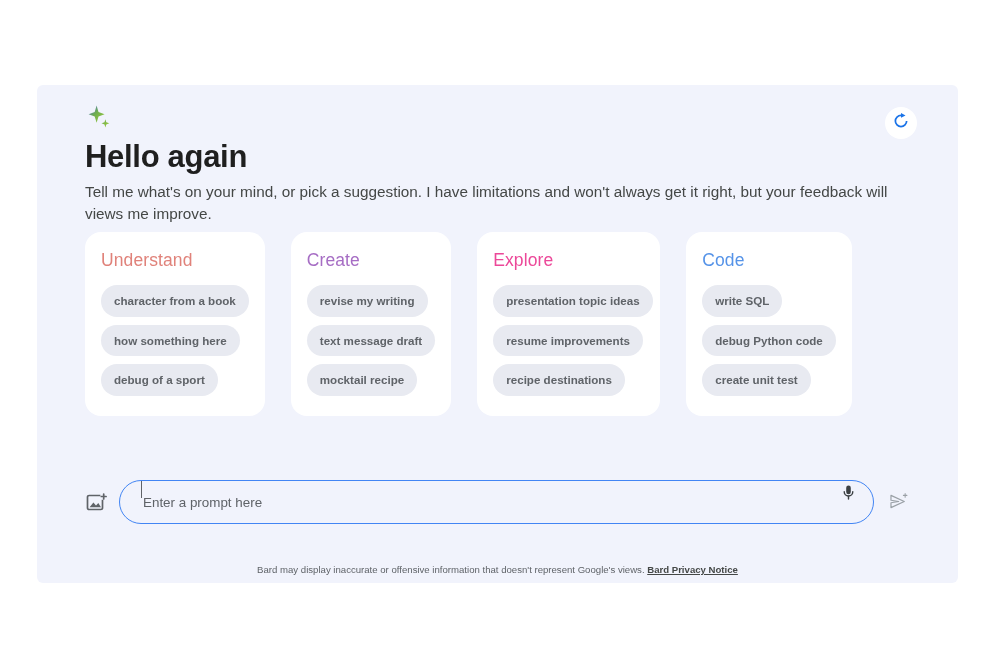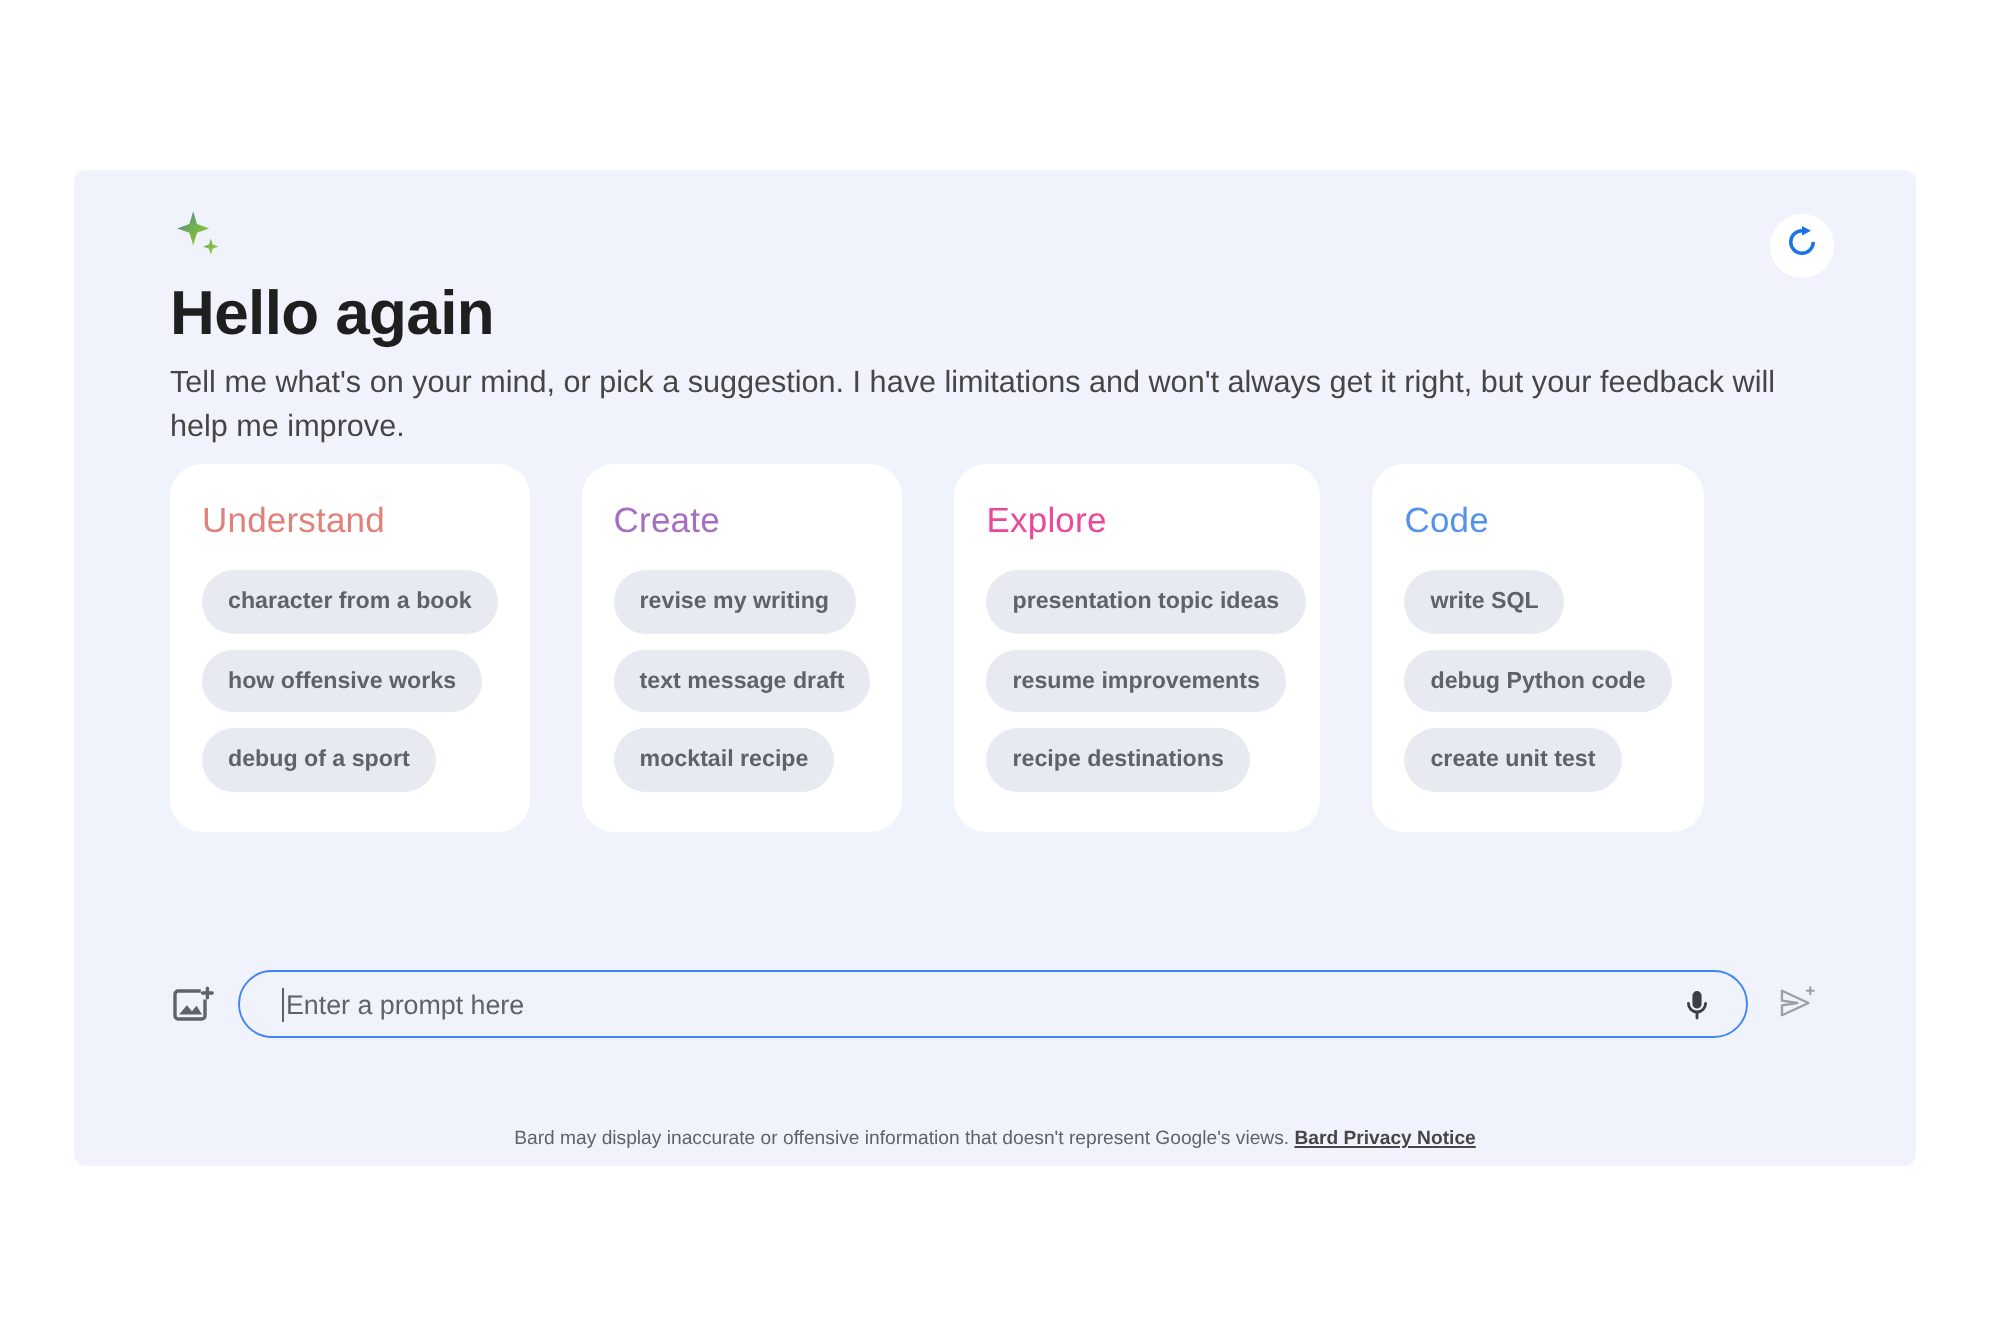--- a/index.html
+++ b/index.html
@@ -123,26 +123,25 @@
   #add-image-button {
     width: 24px;
     height: 24px;
     flex: 0 0 auto;
     cursor: pointer;
   }
 
   #prompt-field {
     position: relative;
     flex: 1 1 auto;
-    height: 34px;
+    height: 44px;
     background: #f1f3fc;
     border: 1.4px solid #4285f4;
     border-radius: 22px;
     display: flex;
-    align-items: center;
     padding: 0 14px 0 21px;
     cursor: text;
   }
 
   #prompt-caret {
     width: 1px;
     height: 17px;
     background: #5f6368;
     margin-right: 1px;
   }
@@ -213,29 +212,29 @@
   <div id="refresh-button" title="Reset chat">
     <span>
       <svg viewBox="0 0 24 24" width="18" height="18" aria-hidden="true">
         <path d="M12 4.5 A7.5 7.5 0 1 0 19.5 12" fill="none" stroke="#1a73e8" stroke-width="2.3" stroke-linecap="butt"></path>
         <path d="M12 1.4 L12 7.6 L18.0 4.5 Z" fill="#1a73e8"></path>
       </svg>
     </span>
   </div>
 
   <h1 id="greeting-title">Hello again</h1>
-  <p id="greeting-subtitle">Tell me what's on your mind, or pick a suggestion. I have limitations and won't always get it right, but your feedback will help me improve.</p>
+  <p id="greeting-subtitle">Tell me what's on your mind, or pick a suggestion. I have limitations and won't always get it right, but your feedback will views me improve.</p>
 
   <div id="cards-row">
 
     <div class="suggestion-card">
       <div class="card-title" style="color: rgb(224, 130, 122);">Understand</div>
       <div class="chips">
         <div class="chip">character from a book</div>
-        <div class="chip">how offensive works</div>
+        <div class="chip">how something here</div>
         <div class="chip">debug of a sport</div>
       </div>
     </div>
 
     <div class="suggestion-card">
       <div class="card-title" style="color: rgb(166, 109, 196);">Create</div>
       <div class="chips">
         <div class="chip">revise my writing</div>
         <div class="chip">text message draft</div>
         <div class="chip">mocktail recipe</div>

